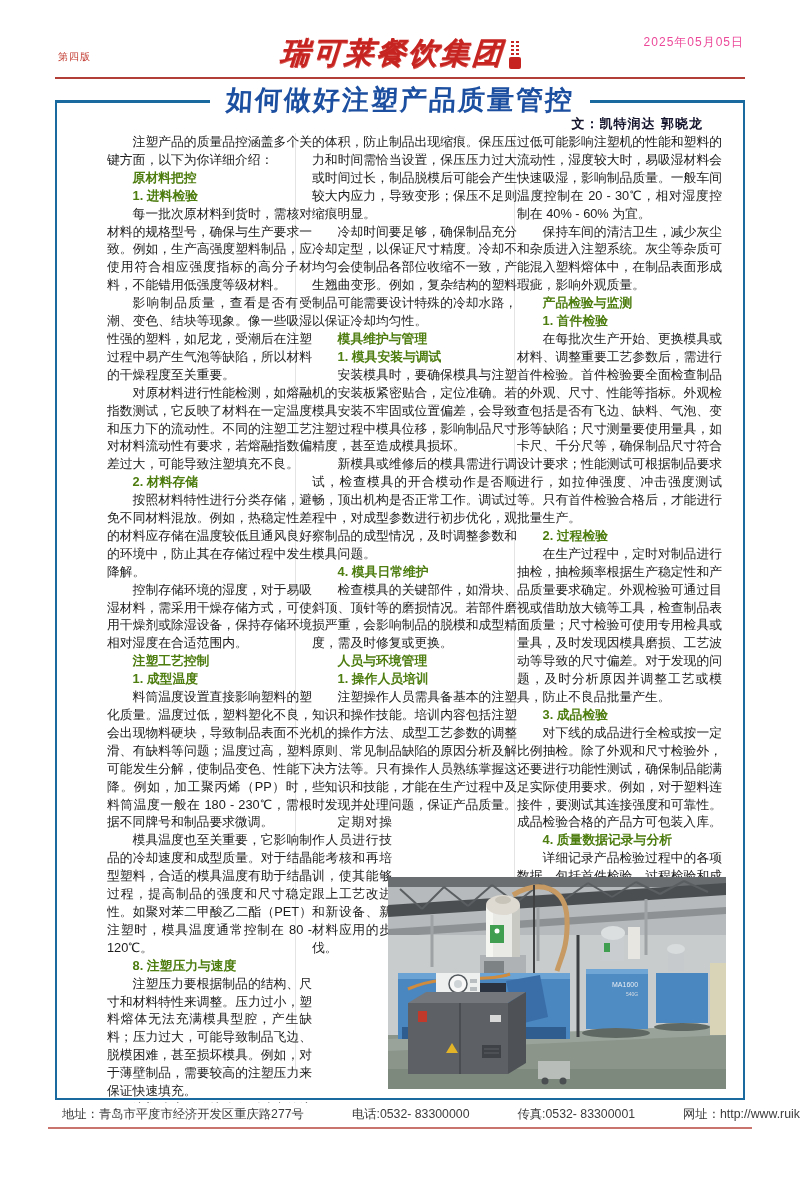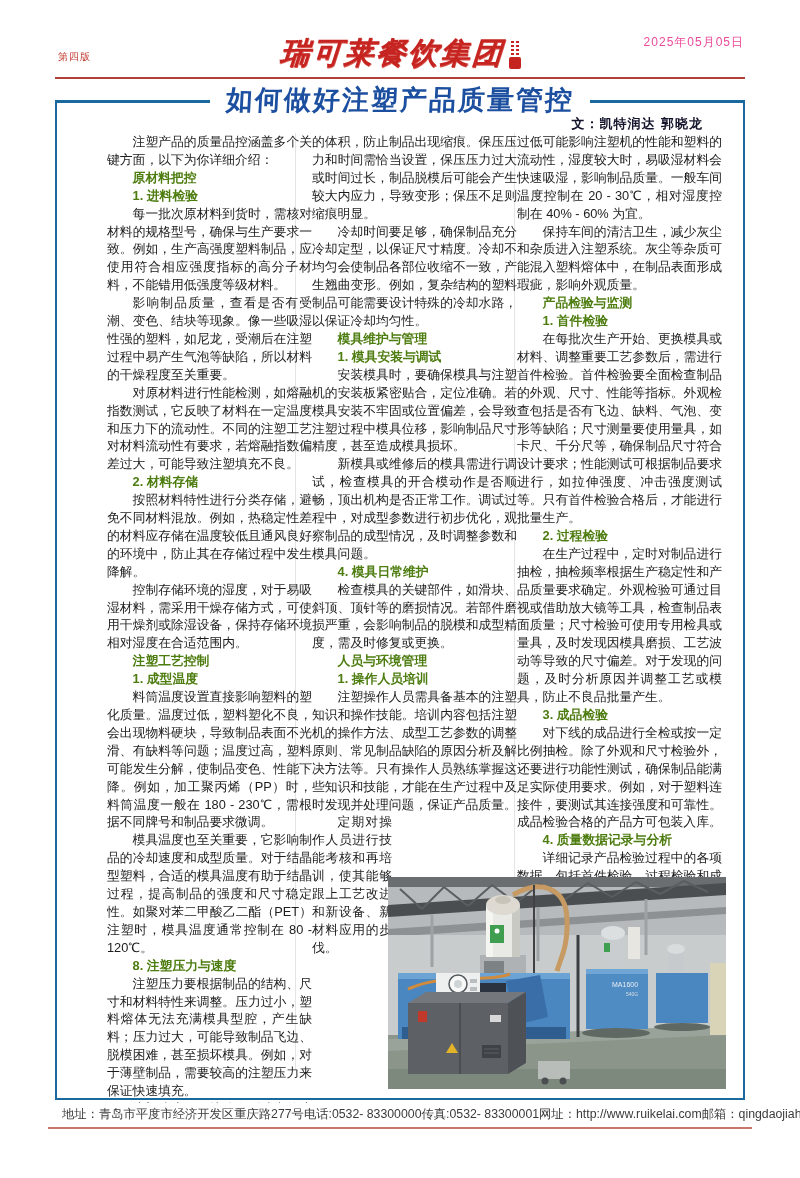--- a/index.html
+++ b/index.html
@@ -80,21 +80,21 @@
   .photo {
     position:absolute; left:331px; top:774px; width:338px; height:212px;
     z-index:3; background:#c8cccc; overflow:hidden;
   }
   .photo svg { display:block; }
 
   
   .footer {
     position:absolute; left:62px; top:1106px; width:678px;
     display:flex; justify-content:space-between;
-    font-size:12.3px; color:#3b3b3b; white-space:nowrap;
+    font-size:12.3px; color:#3b3b3b; white-space:nowrap;gap:48px;
   }
   .footer-rule {
     position:absolute; left:48px; right:48px; top:1127px; height:2px;
     background:#c9746c;
   }
 </style>
 </head>
 <body>
 
 <div class="edition">第四版</div>

